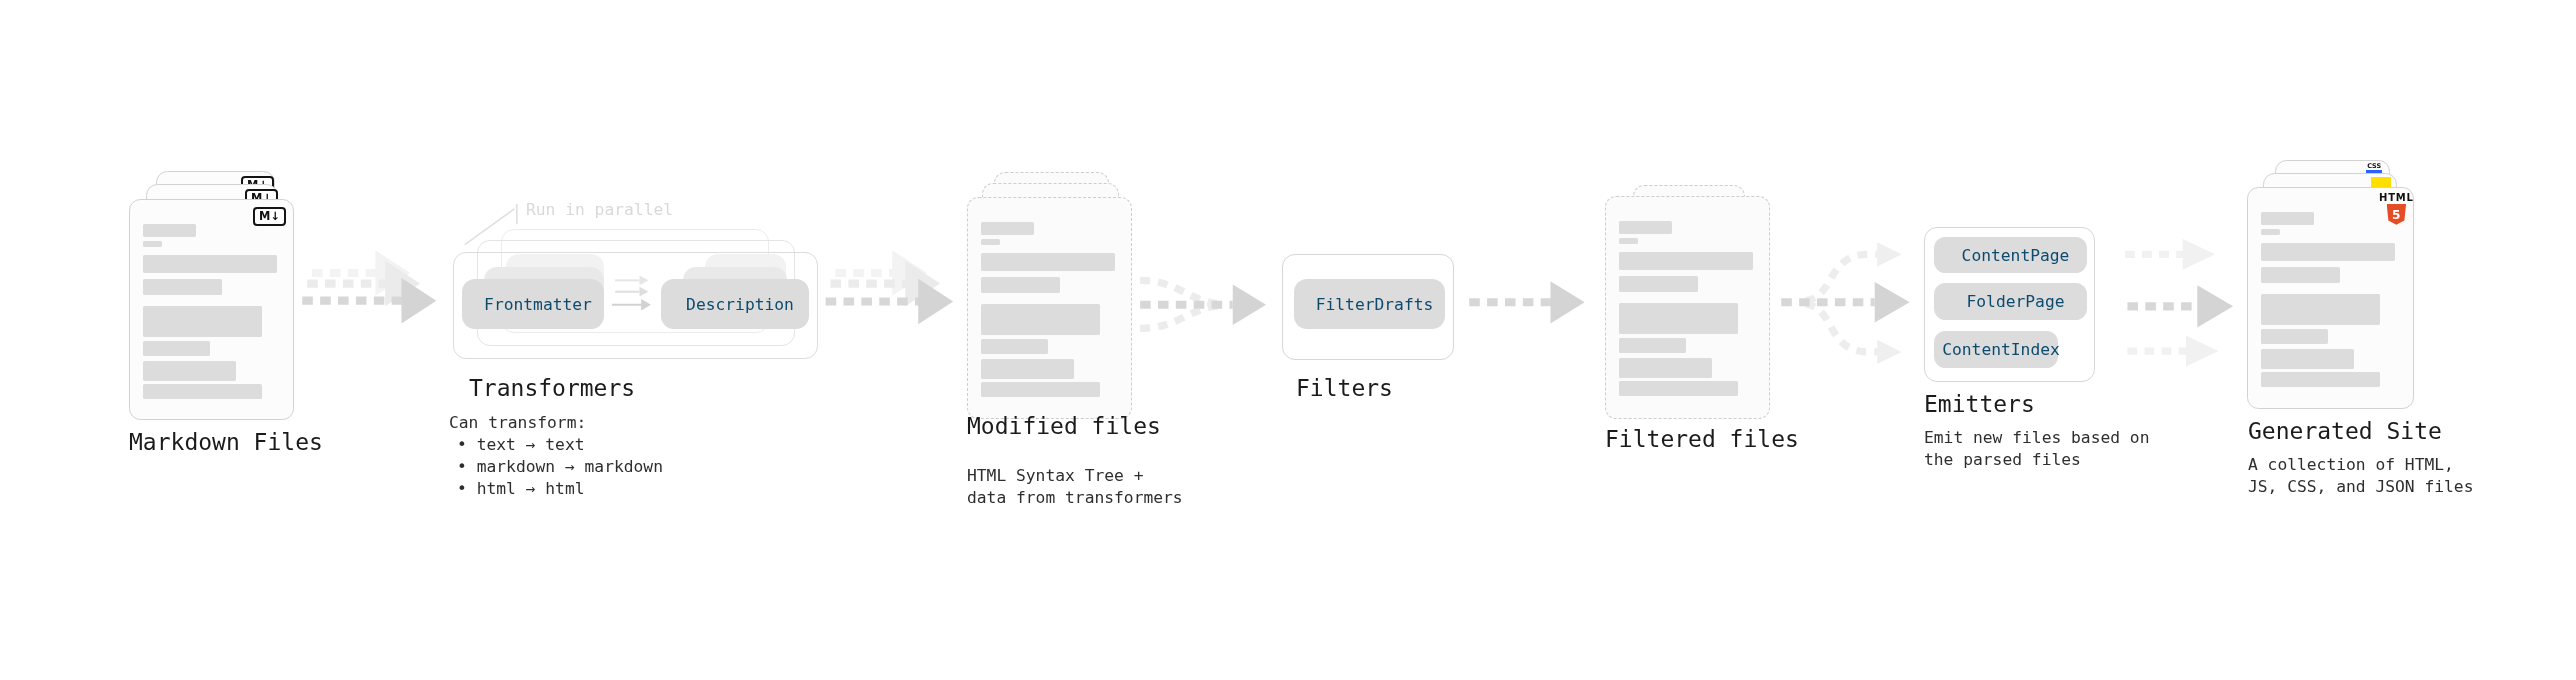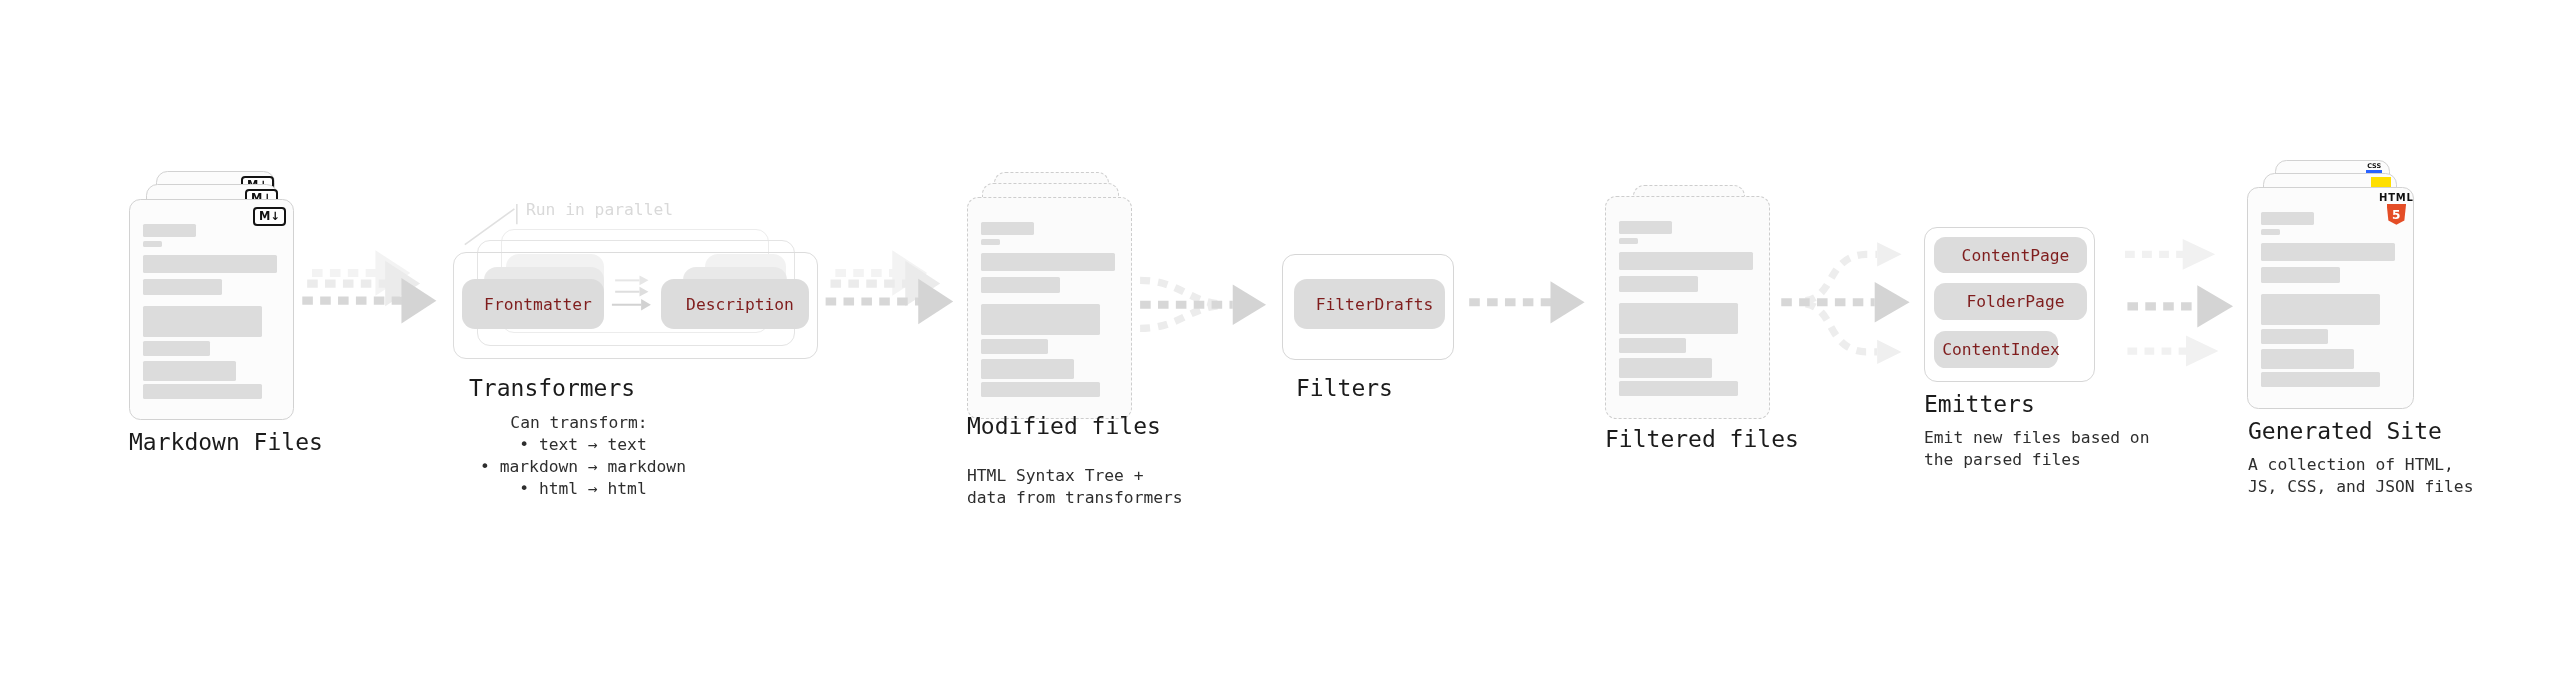--- a/index.html
+++ b/index.html
@@ -6,21 +6,21 @@
   .canvas{position:relative;width:2576px;height:681px;background:#ffffff;overflow:hidden;
           font-family:"DejaVu Sans Mono","Liberation Mono",monospace;}
   .connectors{position:absolute;left:0;top:0;width:2576px;height:681px;}
   .card{position:absolute;background:#fcfcfc;border:1.6px solid #d2d2d2;border-radius:11.4px;box-sizing:border-box;}
   .card.dashed{border:1.6px dashed #cdcdcd;background:#fbfbfb;}
   .bar{position:absolute;left:13px;background:#dcdcdc;border-radius:1.6px;}
   .stage-label{position:absolute;font-size:23px;color:#1b1b1b;white-space:nowrap;line-height:1.15;}
   .desc{position:absolute;font-size:16.3px;line-height:22px;color:#2e2e2e;white-space:nowrap;}
   .desc .indent{padding-left:8.1px;}
   .pill{position:absolute;background:#dcdcdc;border-radius:13px;display:flex;align-items:center;
-        justify-content:center;font-size:16.3px;color:#7f1d1d;box-sizing:border-box;white-space:nowrap;padding-left:10px;}
+        justify-content:center;font-size:16.3px;color:#0c4a6e;box-sizing:border-box;white-space:nowrap;padding-left:10px;}
   .gpill{position:absolute;border-radius:13px;}
   .g1{background:#e9e9e9;}
   .g2{background:#f2f2f2;}
   .gbox{position:absolute;border:1.6px solid #dcdcdc;border-radius:13px;box-sizing:border-box;background:transparent;}
   .obox{position:absolute;border:1.6px solid #d6d6d6;border-radius:13px;box-sizing:border-box;background:#ffffff;}
   .annotation{position:absolute;font-size:16.3px;color:#d9d9d9;white-space:nowrap;}
   .md-badge{position:absolute;width:33px;height:18.7px;border:2.4px solid #141414;border-radius:4.1px;background:#ffffff;
             display:flex;align-items:center;justify-content:center;font-weight:bold;font-size:11.4px;color:#111;
             box-sizing:border-box;font-family:"DejaVu Sans","Liberation Sans",sans-serif;line-height:1;}
   .css-badge{position:absolute;display:flex;flex-direction:column;align-items:center;
@@ -130,21 +130,21 @@
 
   <div class="gpill g2" style="left:506px;top:254px;width:98px;height:50px;"></div>
   <div class="gpill g1" style="left:484px;top:267px;width:120px;height:50px;"></div>
   <div class="pill" style="left:462px;top:279px;width:142px;height:50px;">Frontmatter</div>
 
   <div class="gpill g2" style="left:705px;top:254px;width:81px;height:50px;"></div>
   <div class="gpill g1" style="left:683px;top:267px;width:104px;height:50px;"></div>
   <div class="pill" style="left:661px;top:279px;width:148px;height:50px;">Description</div>
 
   <div class="stage-label" style="left:453px;top:375px;margin-left:16px;">Transformers</div>
-  <div class="desc" style="left:472px;top:412px;text-align:center;">
+  <div class="desc" style="left:449px;top:412px;">
     <div>Can transform:</div>
     <div class="indent">• text → text</div>
     <div class="indent">• markdown → markdown</div>
     <div class="indent">• html → html</div>
   </div>
 
   <div class="card dashed" style="left:994px;top:172px;width:115px;height:49px;"></div>
   <div class="card dashed" style="left:982px;top:183px;width:137px;height:49px;"></div>
   <div class="card dashed" style="left:967px;top:197px;width:165px;height:222px;">
     <div class="bar" style="top:24.4px;width:53px;height:12.2px"></div>

